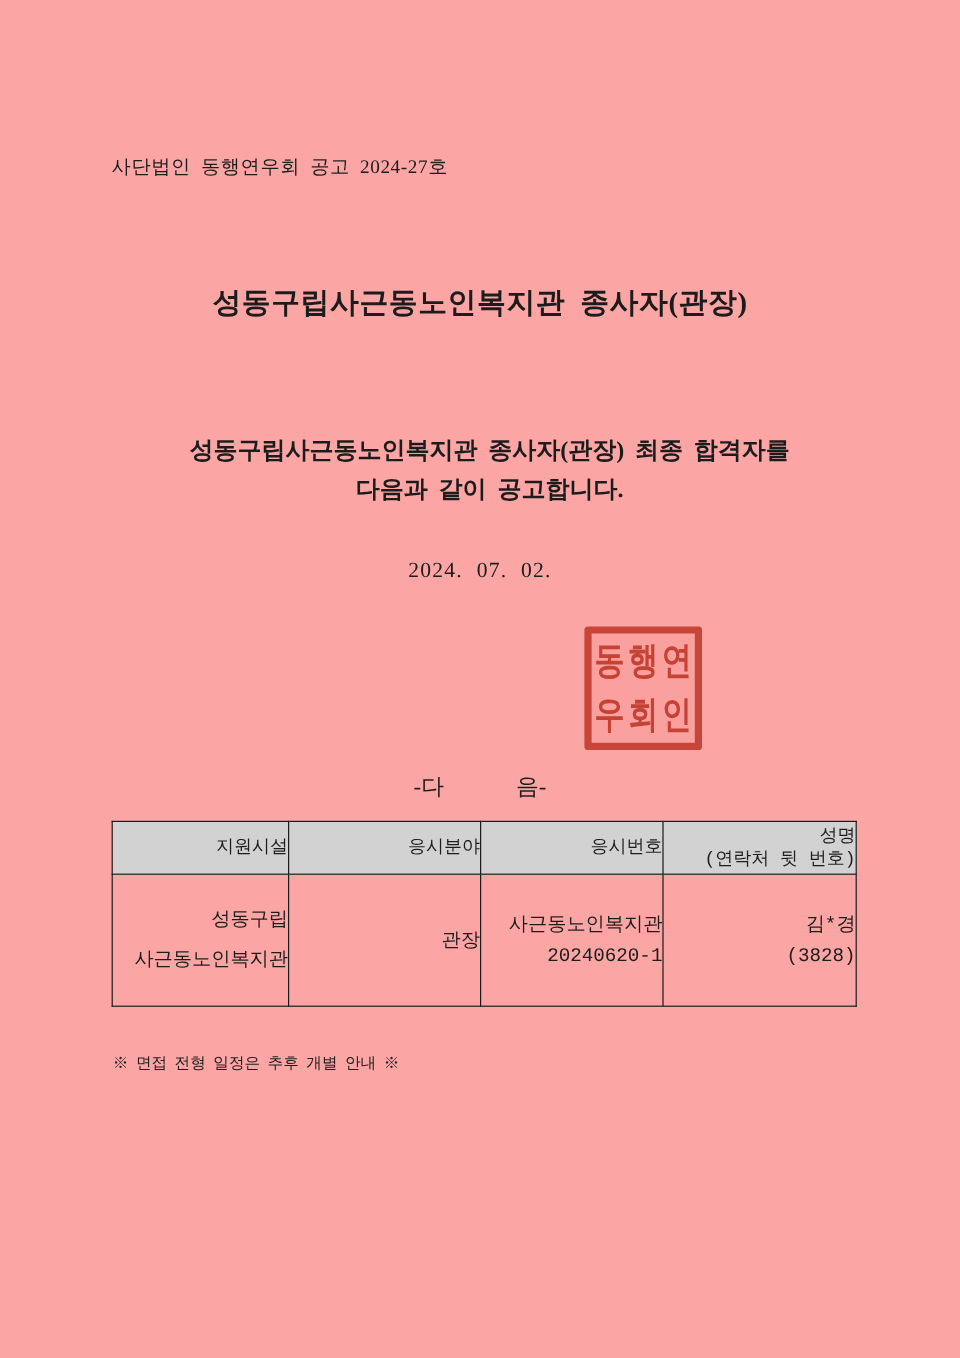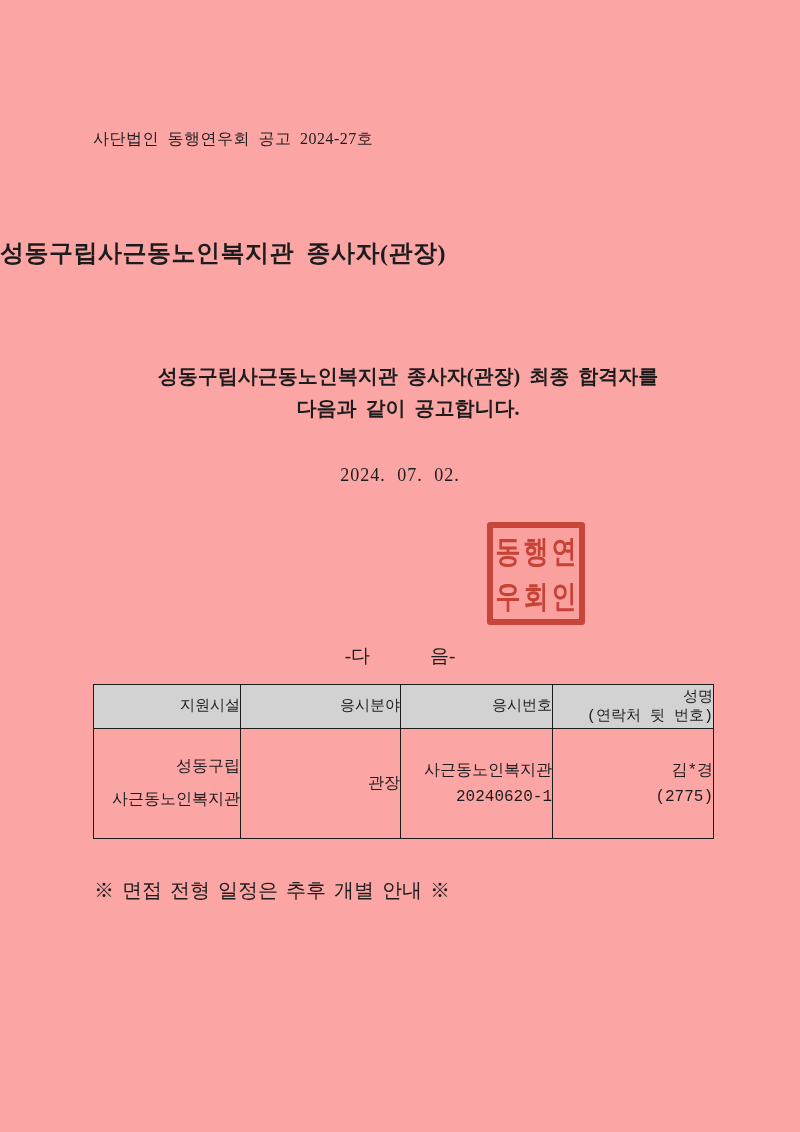--- a/index.html
+++ b/index.html
@@ -22,21 +22,21 @@
     font-size: 16px;
     letter-spacing: 0.5px;
     word-spacing: 4px;
     white-space: nowrap;
   }
   .title {
     position: absolute;
     left: 0;
     top: 234px;
     width: 100%;
-    text-align: left;
+    text-align: center;
     font-size: 24px;
     font-weight: 700;
     line-height: 39px;
     letter-spacing: 0.5px;
     word-spacing: 6px;
   }
   .intro {
     position: absolute;
     left: 0;
     top: 360px;
@@ -131,21 +131,21 @@
     height: 110px;
     font-size: 16px;
     line-height: 26px;
     margin-top: 40px;
   }
   .cell-gap2 div + div { margin-top: 7px; }
   .footer-note {
     position: absolute;
     left: 94px;
     top: 877px;
-    font-size: 20px;
+    font-size: 13px;
     word-spacing: 3px;
     white-space: nowrap;
   }
 </style>
 </head>
 <body>
 
 <div class="page">
 
   <div class="doc-number">사단법인 동행연우회 공고 2024-27호</div>
@@ -197,21 +197,21 @@
           <div>성동구립</div>
           <div>사근동노인복지관</div>
         </td>
         <td>관장</td>
         <td>
           <div>사근동노인복지관</div>
           <div>20240620-1</div>
         </td>
         <td>
           <div>김*경</div>
-          <div>(2775)</div>
+          <div>(3828)</div>
         </td>
       </tr>
     </tbody>
   </table>
 
   <div class="footer-note">※ 면접 전형 일정은 추후 개별 안내 ※</div>
 
 </div>
 
 </body></html>

